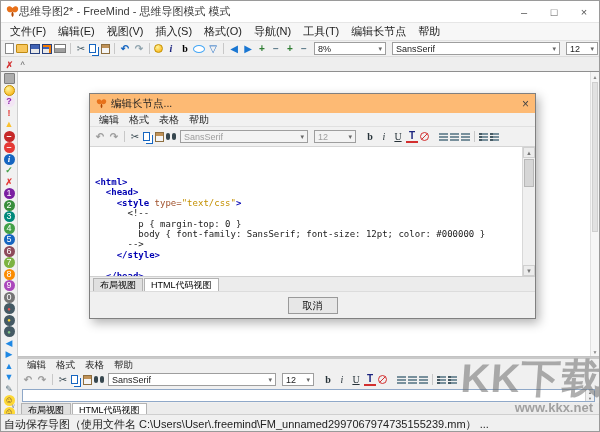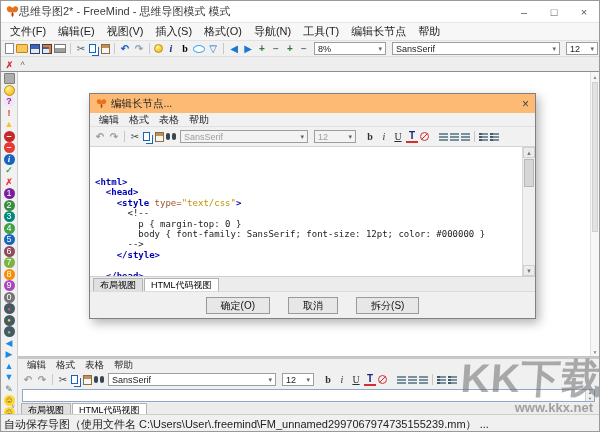--- a/index.html
+++ b/index.html
@@ -289,23 +289,21 @@
         <span class="sarr" style="top:0;">▲</span>
         <div class="thumb"></div>
         <span class="sarr" style="bottom:0;">▼</span>
       </div>
     </div>
     <div class="etabs">
       <span class="etab">布局视图</span>
         <span class="etab active">HTML代码视图</span>
     </div>
     <div class="dlg-buttons">
-      <span class="btn">确定(O)</span>
         <span class="btn">取消</span>
-        <span class="btn">拆分(S)</span>
     </div>
   </div>
 
   <div class="bottom-panel">
     <div class="bp-menus">
       <span class="menu-item">编辑</span>
         <span class="menu-item">格式</span>
         <span class="menu-item">表格</span>
         <span class="menu-item">帮助</span>
     </div>

